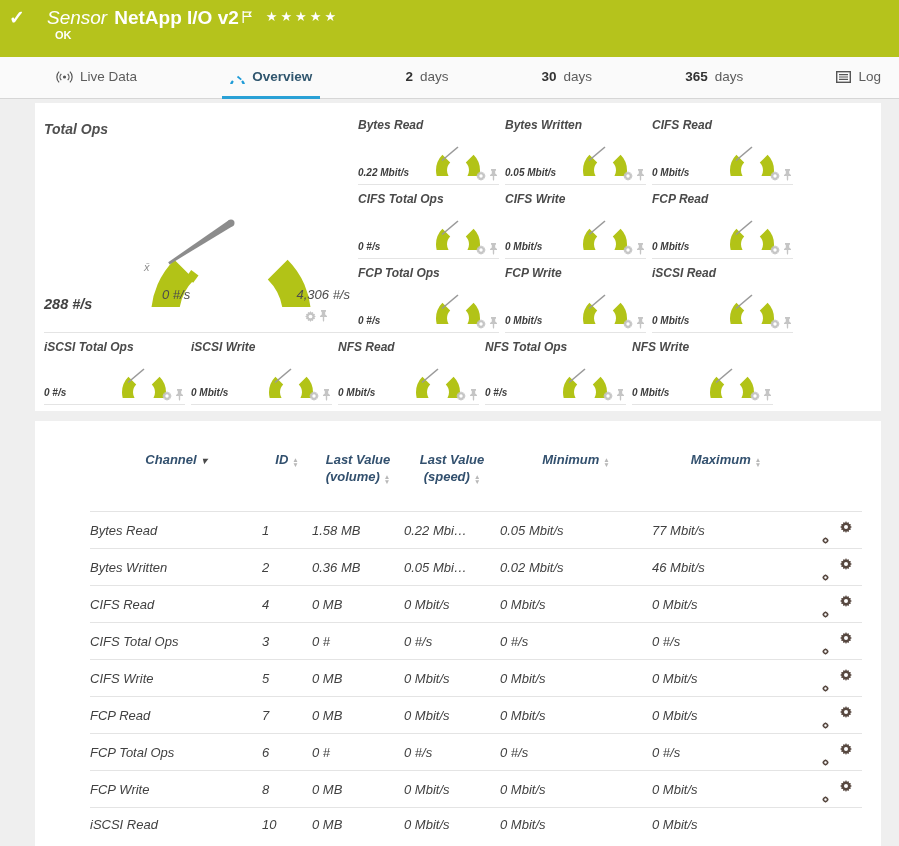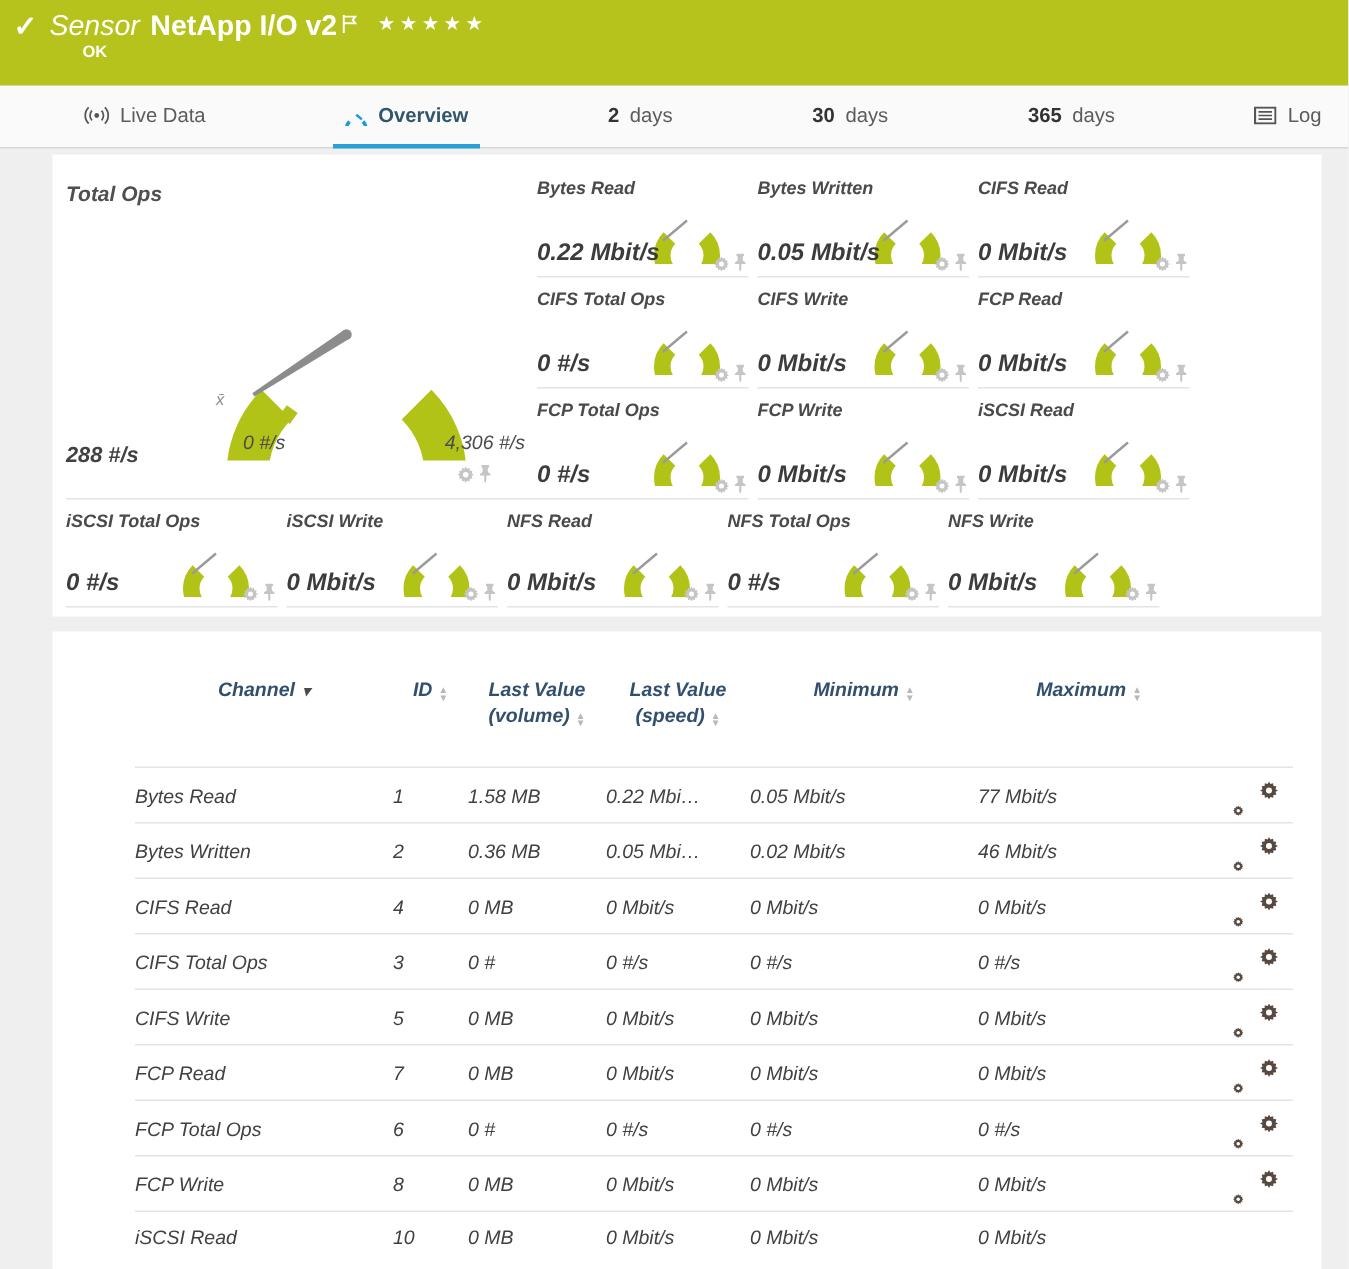--- a/index.html
+++ b/index.html
@@ -4,21 +4,21 @@
 <style>
   * { margin:0; padding:0; box-sizing:border-box; }
   html,body { background:#efefef; }
   .page {
     position:relative; width:899px; height:846px; overflow:hidden;
     font-family:"Liberation Sans", sans-serif; background:#efefef;
   }
   
   .sensor-header { position:relative; height:57px; background:#b5c31c; color:#fff; }
   .hdr-check { position:absolute; left:9px; top:6px; font-size:19px; font-weight:700; }
-  .hdr-line { position:absolute; left:33px; top:7px; font-size:19px; white-space:nowrap; }
+  .hdr-line { position:absolute; left:47px; top:7px; font-size:19px; white-space:nowrap; }
   .hdr-kind { font-style:italic; font-weight:400; margin-right:7px; }
   .hdr-title { font-weight:700; }
   .hdr-flag { display:inline-block; vertical-align:top; margin-left:3px; margin-top:-1px; }
   .hdr-stars { font-size:13px; letter-spacing:3px; margin-left:14px; vertical-align:3px; }
   .hdr-status { position:absolute; left:55px; top:29px; font-size:11px; font-weight:700; }
   
   .tab-bar {
     height:42px; background:#fafafa; border-bottom:1px solid #d6d6d6;
     display:flex; align-items:stretch; padding-left:48px; padding-right:10px;
     justify-content:space-between;
@@ -42,21 +42,21 @@
   .big-minmax { position:absolute; left:118px; top:176px; width:188px; display:flex;
     justify-content:space-between; font-size:13px; color:#4c4c4c; }
   .big-value { position:absolute; left:0; bottom:20px; font-size:14.5px; font-weight:600; color:#424242; }
   .mean-marker { position:absolute; left:100px; top:150px; font-size:11px; color:#8d8d8d; }
   .small-grid { display:grid; grid-template-columns:repeat(3,141px); grid-auto-rows:74px; column-gap:6px; }
   .gauges-bottom { display:flex; gap:6px; margin-top:0; }
   .gauges-bottom .tile { width:141px; height:72px; }
   .tile { position:relative; border-bottom:1px solid #e4e4e4; }
   .tile-title { font-size:12px; font-weight:700; color:#4a4a4a; padding-top:7px; white-space:nowrap; }
   .tile-gauge { position:absolute; right:13px; top:9px; }
-  .tile-value { position:absolute; left:0; bottom:6px; font-size:16px; font-weight:700; color:#3c3c3c; white-space:nowrap; }
+  .tile-value { position:absolute; left:0; bottom:6px; font-size:10px; font-weight:700; color:#3c3c3c; white-space:nowrap; }
   .tile-icons { position:absolute; right:1px; bottom:3px; display:flex; align-items:flex-end; gap:3px; color:#c5c5c5; }
   .big-tile .tile-icons { right:30px; bottom:10px; }
   .tile-icons .ticon { display:inline-flex; cursor:pointer; }
   
   .table-panel { margin-top:10px; height:600px; padding:14px 25px 0 55px; }
   table.channels { width:100%; border-collapse:collapse; table-layout:fixed; }
   th { font-size:13px; font-weight:700; color:#32506e; vertical-align:top; padding:16px 0 26px;
        line-height:17px; cursor:pointer; }
   th .sort-arrows { display:inline-flex; flex-direction:column; vertical-align:2px; margin-left:4px;
        font-size:6.5px; line-height:4.5px; color:#b8b8b8; }

